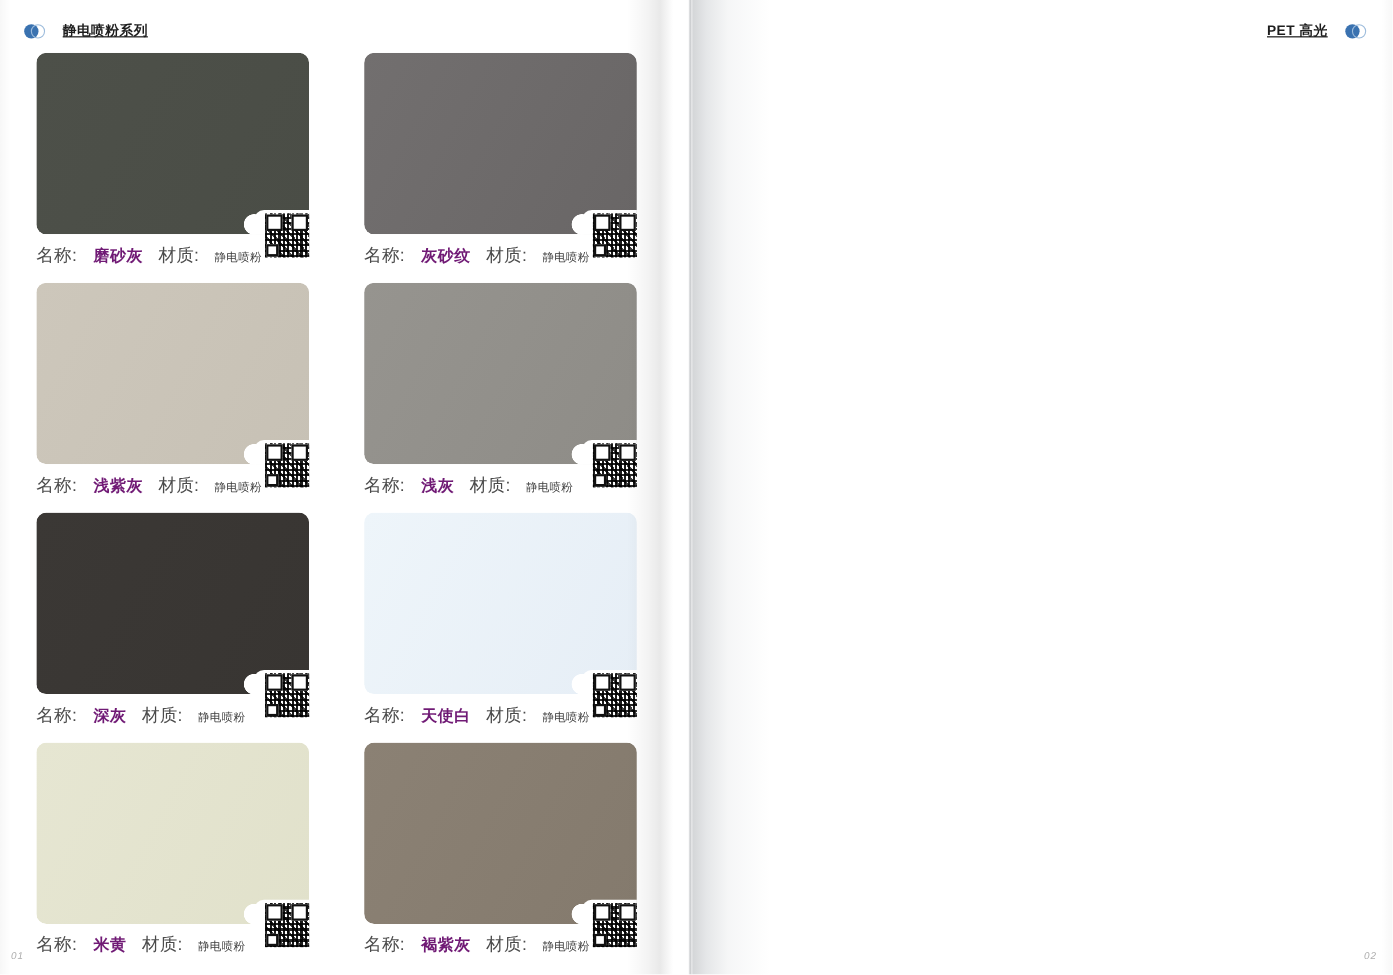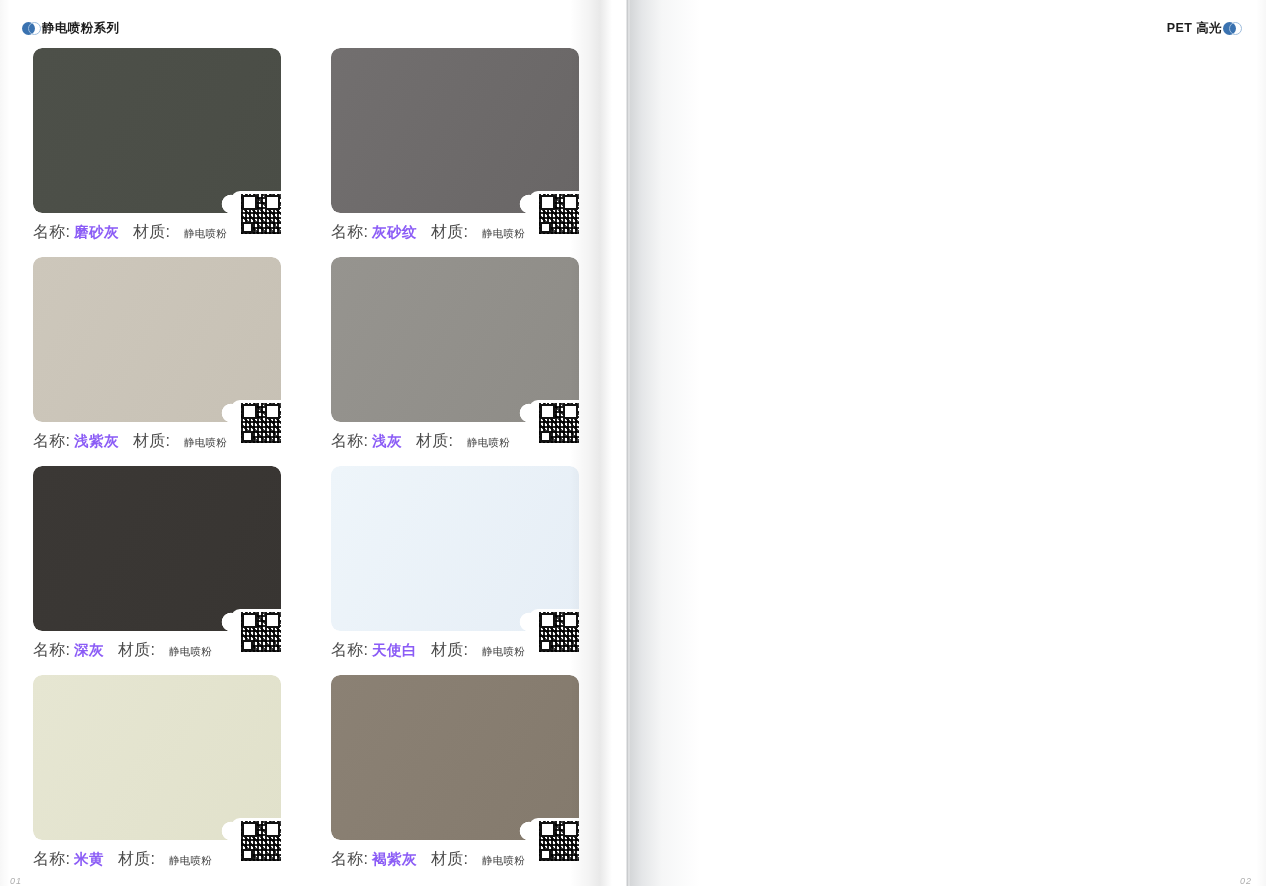--- a/index.html
+++ b/index.html
@@ -53,22 +53,23 @@
     z-index: 7;
     pointer-events: none;
   }
 
   
   .sheet-header {
     position: absolute;
     top: 19px;
     display: flex;
     align-items: center;
-    gap: 1px;
+    gap: 16px;
     height: 18px;
+    text-decoration: underline;
   }
   .sheet-header.left  { left: 22px; }
   .sheet-header.right { right: 24px; flex-direction: row; }
 
   .brandmark {
     position: relative;
     width: 19px; height: 13px;
     flex: 0 0 auto;
   }
   .brandmark .dot-a,
@@ -181,36 +182,36 @@
     white-space: nowrap;
   }
   .meta-label {
     font-size: 16px;
     color: #4b4b4b;
     letter-spacing: 0.2px;
   }
   .meta-name {
     font-size: 14.5px;
     font-weight: bold;
-    color: #8b5cf6;
+    color: #701a75;
     letter-spacing: 0.5px;
-    margin-left: 4px;
+    margin-left: 15px;
   }
   .meta-mat-group { margin-left: 14px; justify-content: flex-end; }
   .meta-mat {
     font-size: 10.5px;
     color: #3d3d3d;
     letter-spacing: 0.2px;
     margin-left: 14px;
   }
 
   
   .page-number {
     position: absolute;
-    bottom: 0;
+    bottom: 12px;
     font-size: 9px;
     color: #aeaeae;
     letter-spacing: 1px;
     font-style: italic;
   }
   .page-number.left  { left: 10px; }
   .page-number.right { right: 14px; }
 
   
   .edge-shadow-left {

